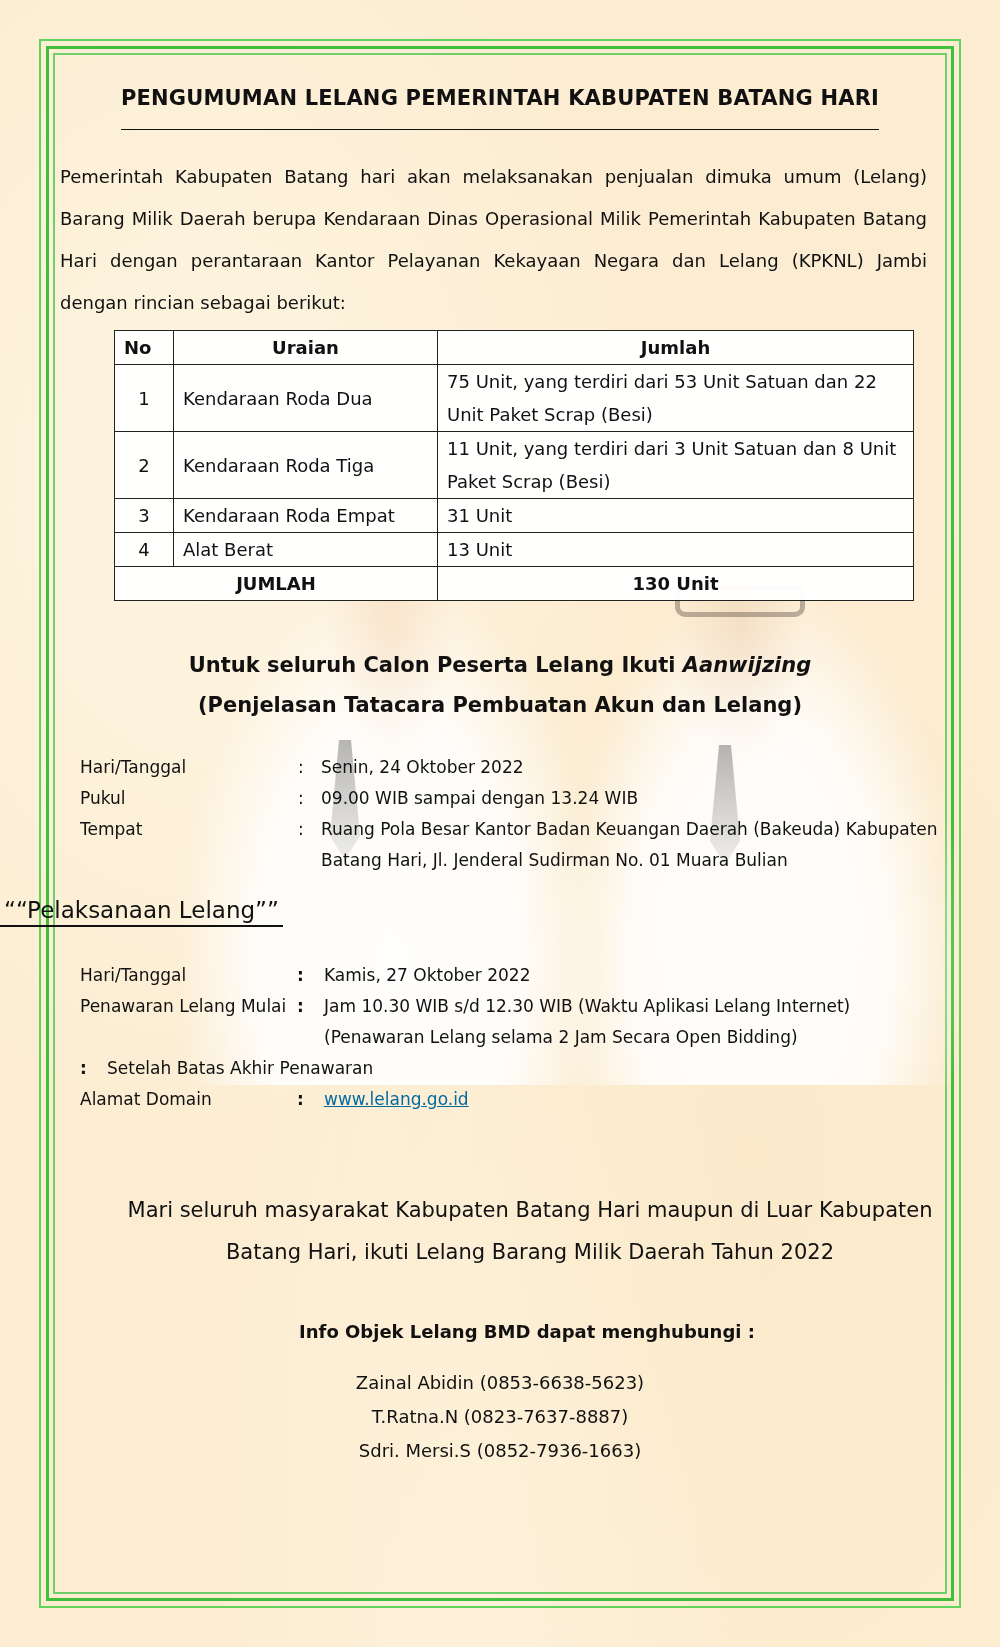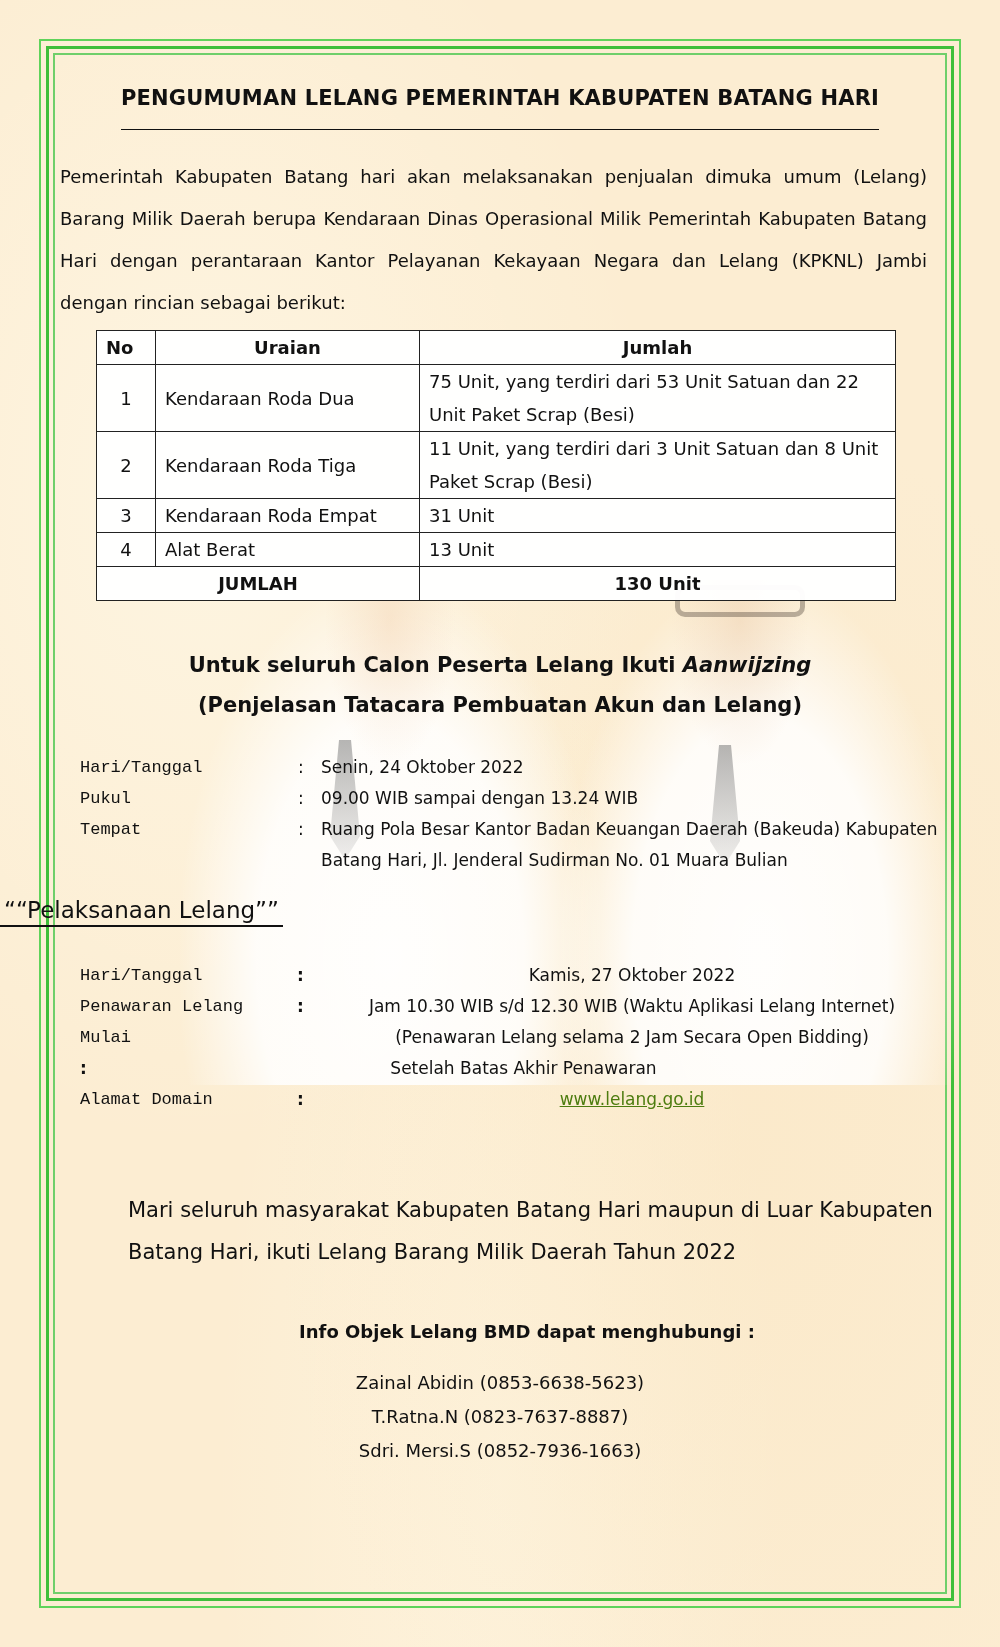--- a/index.html
+++ b/index.html
@@ -43,57 +43,57 @@
     position: absolute; left: 0; width: 1000px; top: 86px; text-align: center;
     font-weight: bold; font-size: 21px; letter-spacing: 0.2px;
   }
   .title span { border-bottom: 1.5px solid #111; padding-bottom: 19px; }
   .intro {
     position: absolute; left: 60px; width: 867px; top: 156px;
     font-size: 18px; line-height: 42px; text-align: justify;
   }
 
   table.items {
-    position: absolute; left: 96px; top: 330px; width: 800px;
+    position: absolute; left: 114px; top: 330px; width: 800px;
     border-collapse: collapse; font-size: 18px; background: rgba(255,255,255,0.97);
   }
   table.items th, table.items td { border: 1px solid #222; padding: 0 9px; line-height: 33px; vertical-align: middle; }
   table.items th { font-weight: bold; height: 33px; }
   table.items th.no { width: 40px; text-align: left; }
   table.items th.uraian { width: 245px; }
   table.items td.no { text-align: center; }
   table.items tr.total td { font-weight: bold; text-align: center; }
 
   .aan-heading {
     position: absolute; left: 0; width: 1000px; top: 645px; text-align: center;
     font-weight: bold; font-size: 21px; line-height: 40px;
   }
   .aan-heading em { font-style: italic; margin-top: 32px; }
 
   .info { position: absolute; left: 80px; width: 860px; font-size: 17px; }
   .info .row { display: flex; line-height: 31px; }
-  .info .lbl { width: 218px; flex: none; font-family: Liberation Mono, monospace; }
+  .info .lbl { width: 218px; flex: none; }
   .info .colon { width: 23px; flex: none; }
   .info .val { flex: 1; }
   .info1 { top: 752px; }
   .info2 { top: 960px; }
   .info2 .colon { font-weight: bold; width: 24px; }
   .info2 .lbl { width: 217px; }
-  .info2 .val { padding-left: 3px; text-align: center; }
-  .link { text-decoration: underline; color: #4d7c0f; cursor: pointer; }
+  .info2 .val { padding-left: 3px; }
+  .link { text-decoration: underline; color: #0369a1; cursor: pointer; }
 
   .pel-heading {
     position: absolute; left: 0; width: 996px; top: 897px; text-align: left;
     font-weight: normal; font-size: 23px;
   }
   .pel-heading span { border-bottom: 2px solid #111; padding: 0 4px 2px 4px; }
 
   .closing {
-    position: absolute; left: 120px; width: 820px; top: 1189px; 
-    font-size: 21px; line-height: 42px; margin-left: 8px;
+    position: absolute; left: 120px; width: 820px; top: 1189px; text-align: center;
+    font-size: 21px; line-height: 42px;
   }
   .contact-heading {
     position: absolute; left: 0; width: 1000px; top: 1321px; text-align: center;
     font-weight: bold; font-size: 18px; padding-left: 27px;
   }
   .contacts {
     position: absolute; left: 0; width: 1000px; top: 1366px; text-align: center;
     font-size: 18px; line-height: 34px;
   }
 </style>

